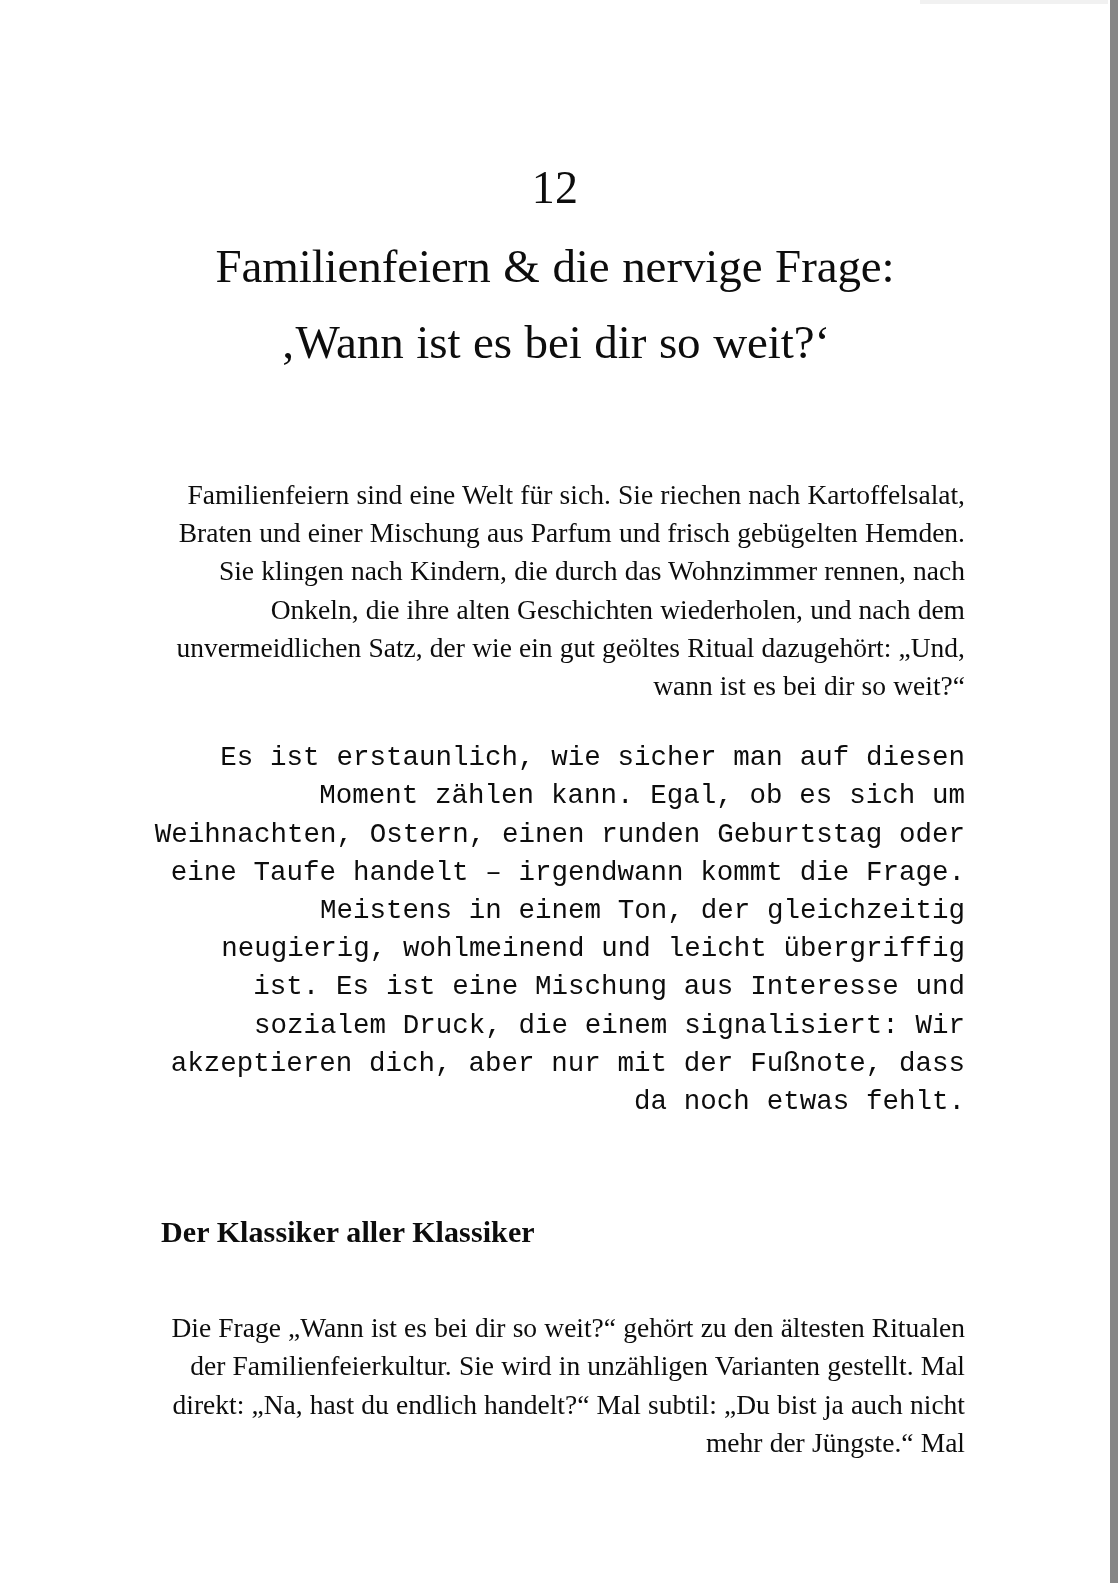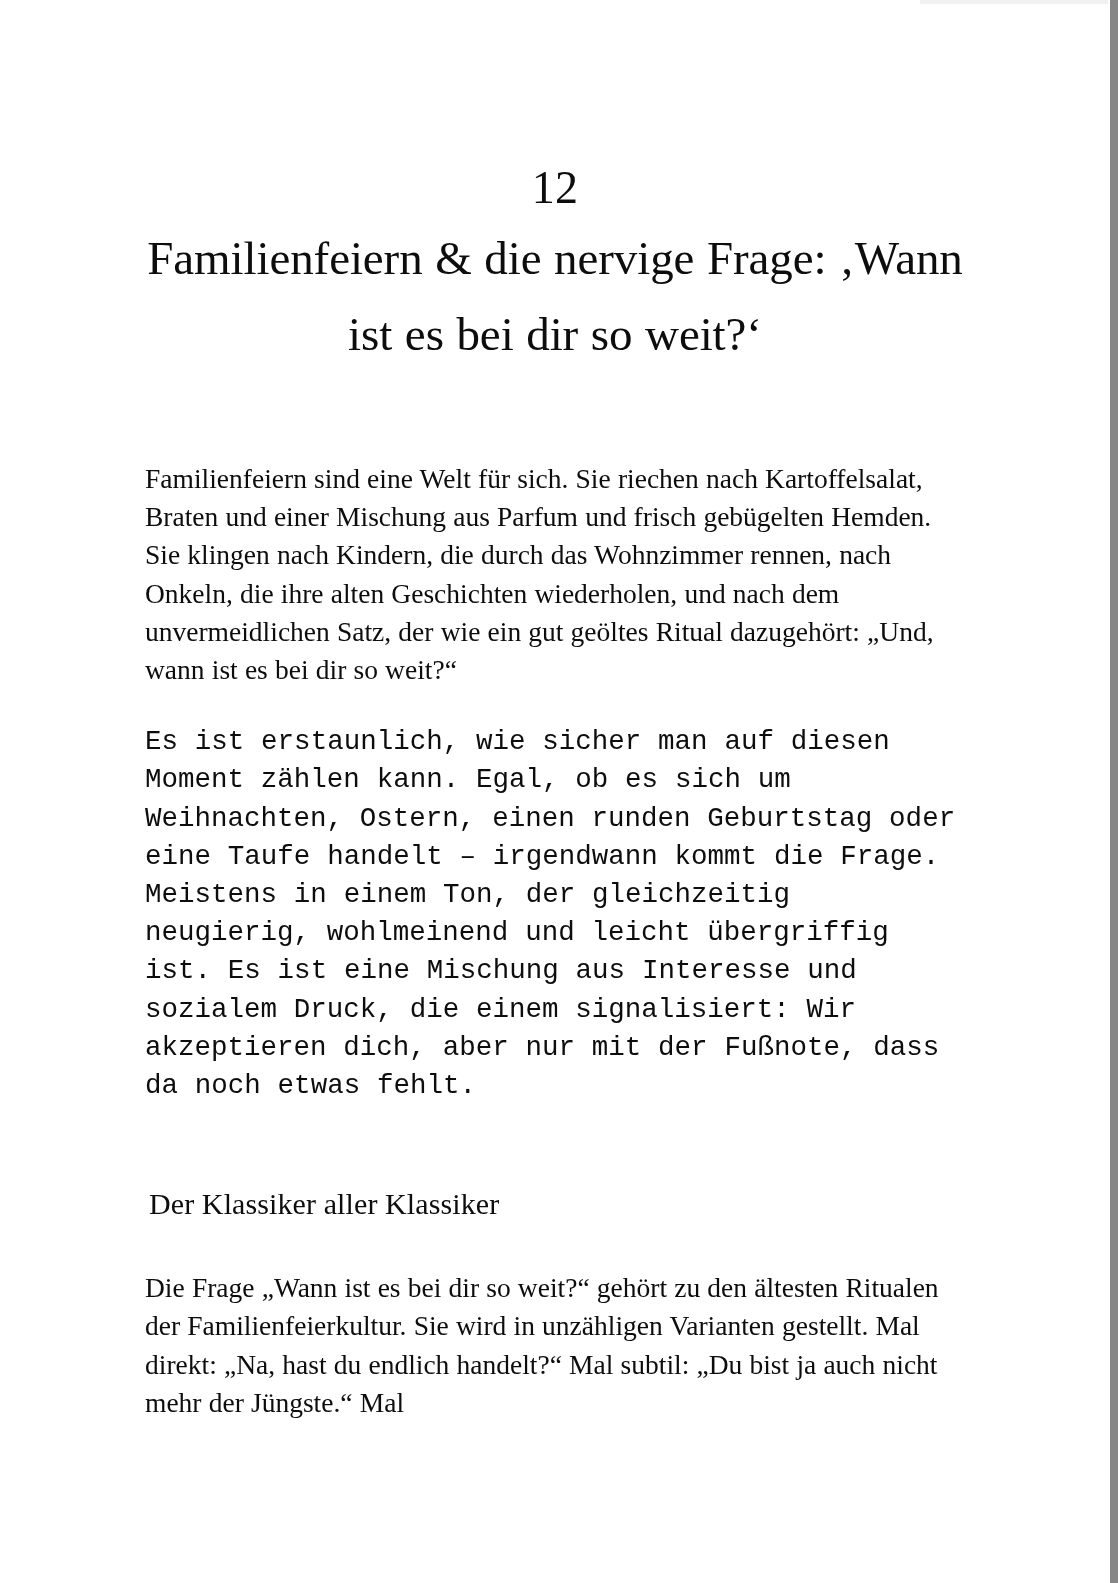--- a/index.html
+++ b/index.html
@@ -54,52 +54,52 @@
     padding-top: 160px;
     font-weight: normal;
     letter-spacing: 0.2px;
   }
 
   
   .chapter-title {
     text-align: center;
     font-size: 47px;
     line-height: 76px;
-    margin: 0;
+    margin: 8px;
     padding-top: 4px;
     font-weight: normal;
     letter-spacing: -0.1px;
     word-spacing: 1px;
   }
 
   
   .body-paragraph {
     font-size: 27.5px;
     line-height: 38.2px;
     margin: 0;
-    text-align: left;
+    text-align: right;
     word-spacing: 0.3px;
   }
 
   .para-first {
     padding-top: 88px;
   }
 
   .para-second {
     padding-top: 34px;
     font-family: Liberation Mono, monospace;
   }
 
   
   .section-heading {
     font-size: 30px;
     line-height: 38px;
-    margin: 4px;
+    margin: 16px;
     padding-top: 76px;
-    font-weight: normal;
+    font-weight: bold;
     letter-spacing: 0.1px;
   }
 
   .para-third {
     padding-top: 42px;
   }
 
   
   .scrollbar-track {
     position: absolute;

